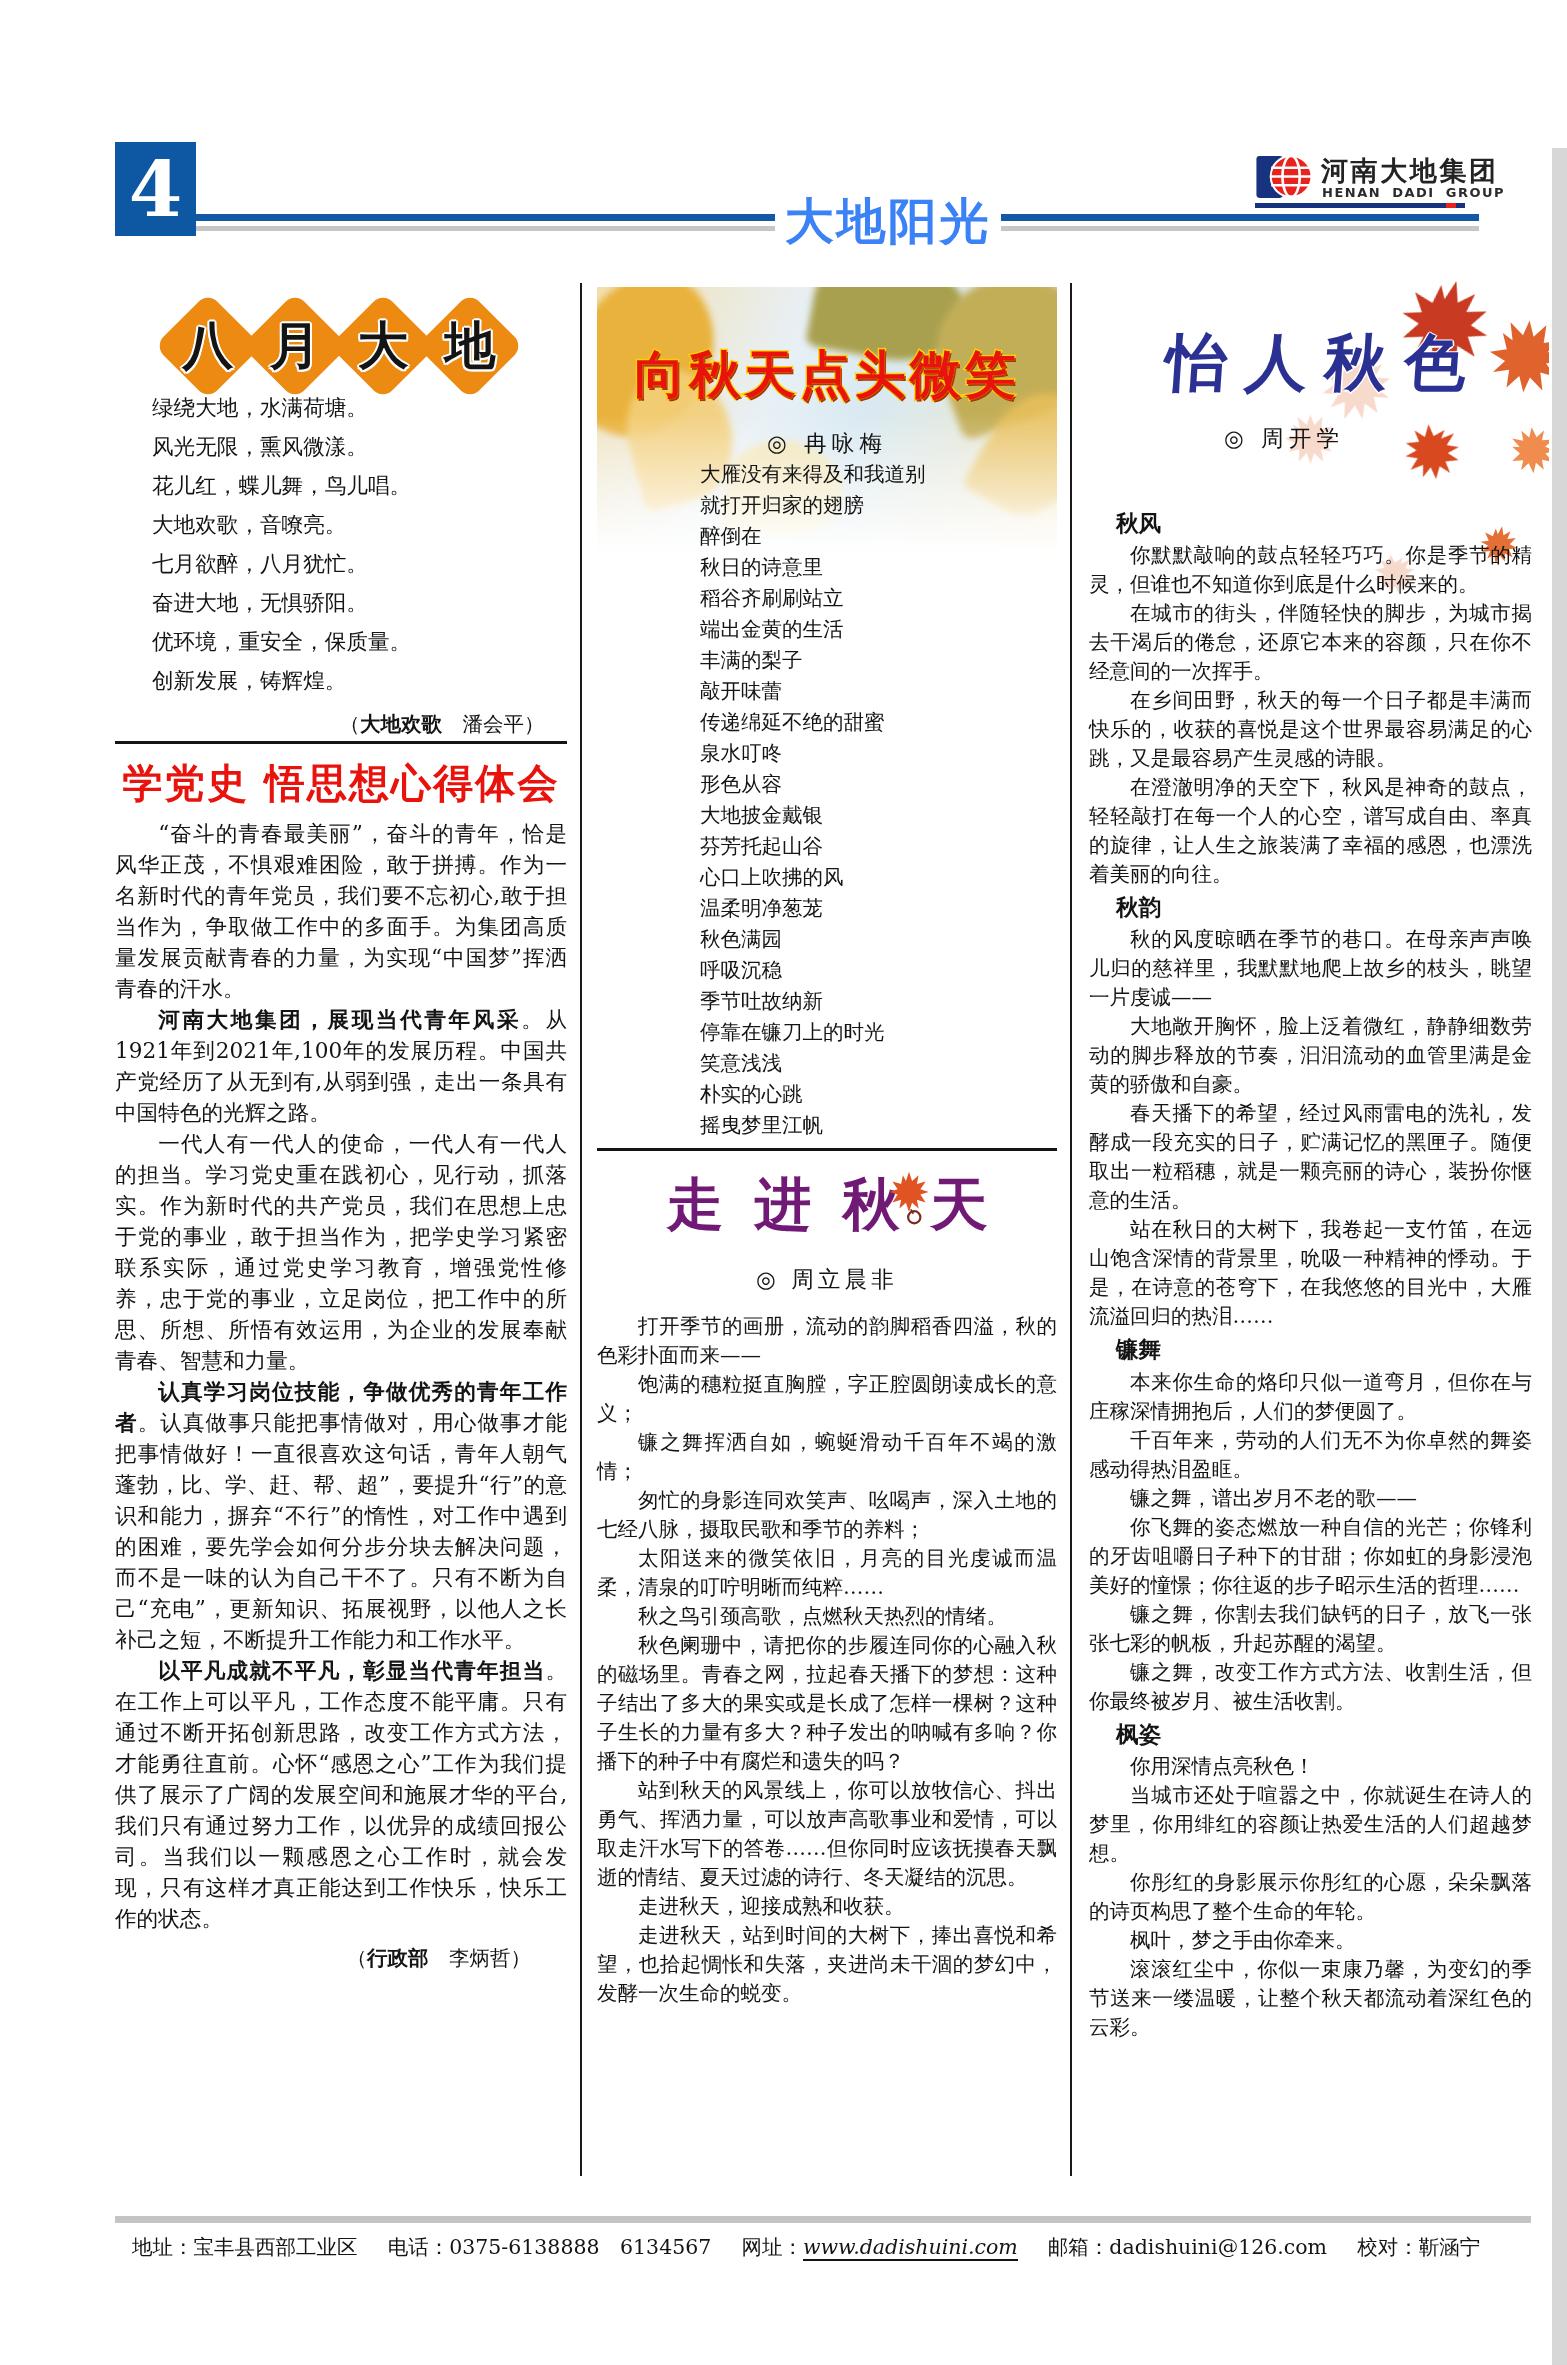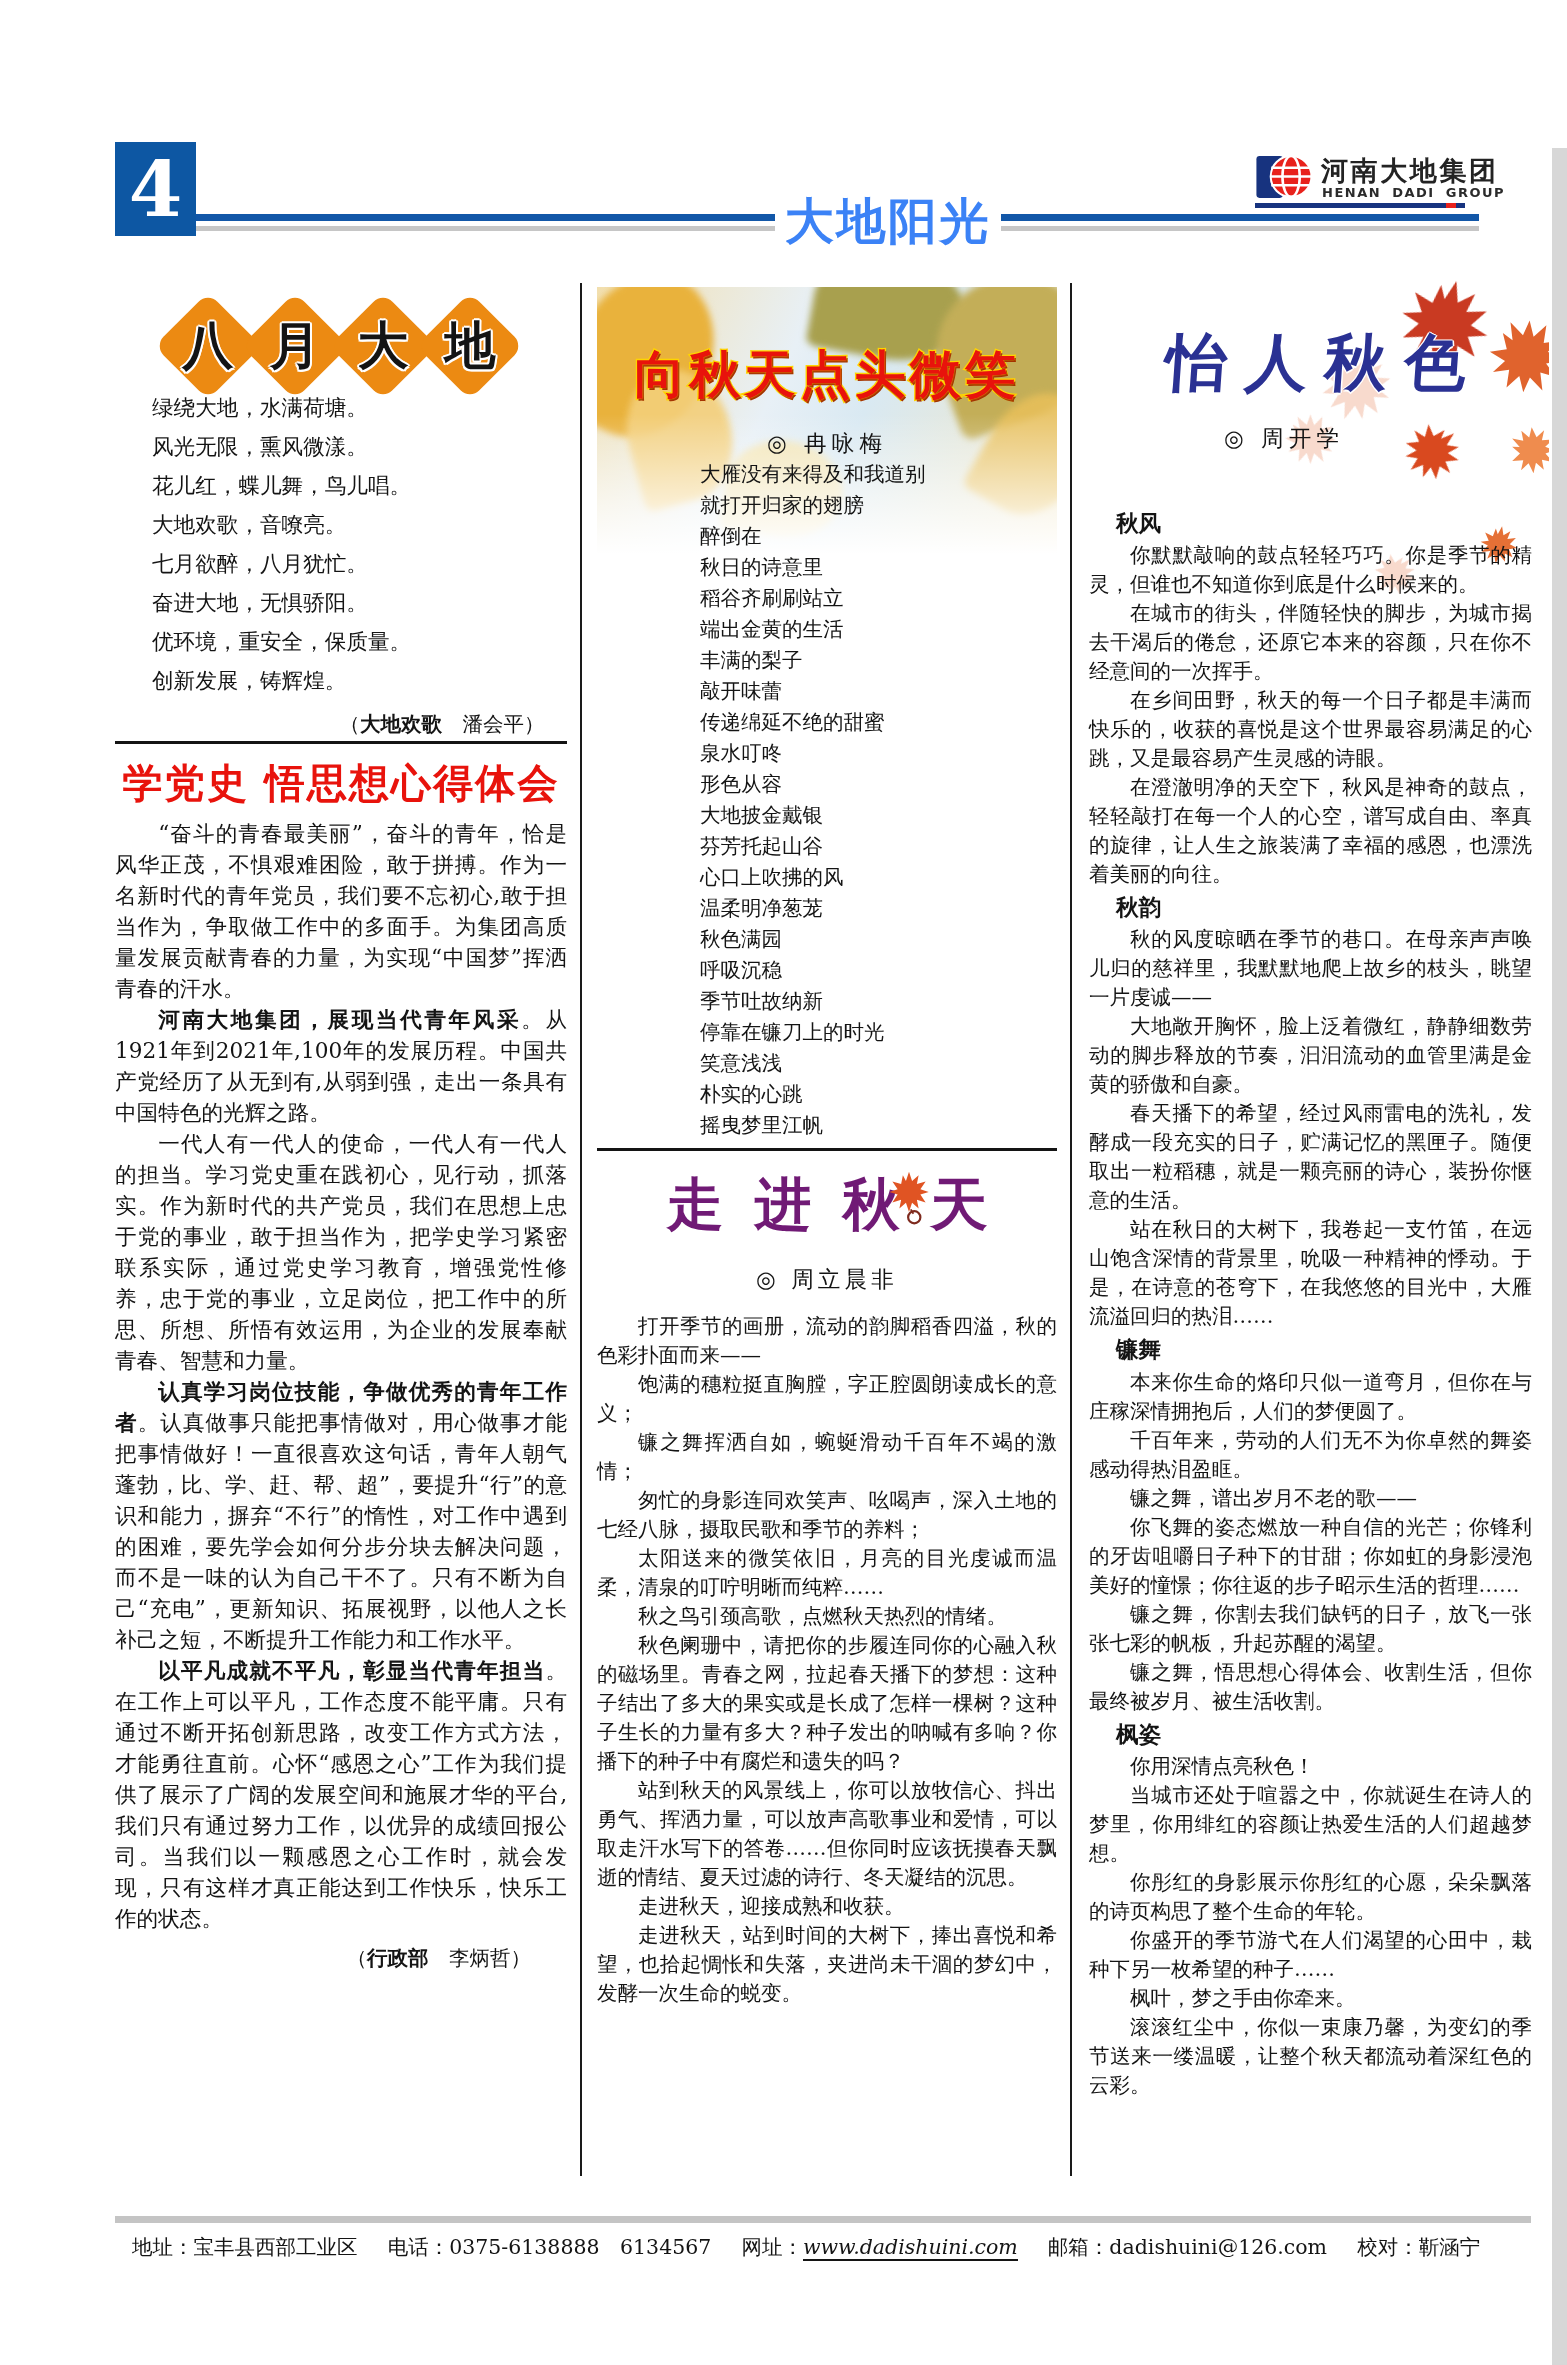--- a/index.html
+++ b/index.html
@@ -223,28 +223,27 @@
           <p class="para">春天播下的希望，经过风雨雷电的洗礼，发酵成一段充实的日子，贮满记忆的黑匣子。随便取出一粒稻穗，就是一颗亮丽的诗心，装扮你惬意的生活。</p>
           <p class="para">站在秋日的大树下，我卷起一支竹笛，在远山饱含深情的背景里，吮吸一种精神的悸动。于是，在诗意的苍穹下，在我悠悠的目光中，大雁流溢回归的热泪……</p>
         </div>
       <div class="sec-h">镰舞</div>
       <div>
           <p class="para">本来你生命的烙印只似一道弯月，但你在与庄稼深情拥抱后，人们的梦便圆了。</p>
           <p class="para">千百年来，劳动的人们无不为你卓然的舞姿感动得热泪盈眶。</p>
           <p class="para">镰之舞，谱出岁月不老的歌——</p>
           <p class="para">你飞舞的姿态燃放一种自信的光芒；你锋利的牙齿咀嚼日子种下的甘甜；你如虹的身影浸泡美好的憧憬；你往返的步子昭示生活的哲理……</p>
           <p class="para">镰之舞，你割去我们缺钙的日子，放飞一张张七彩的帆板，升起苏醒的渴望。</p>
-          <p class="para">镰之舞，悟思想心得体会、收割生活，但你最终被岁月、被生活收割。</p>
+          <p class="para">镰之舞，改变工作方式方法、收割生活，但你最终被岁月、被生活收割。</p>
         </div>
       <div class="sec-h">枫姿</div>
       <div>
           <p class="para">你用深情点亮秋色！</p>
           <p class="para">当城市还处于喧嚣之中，你就诞生在诗人的梦里，你用绯红的容颜让热爱生活的人们超越梦想。</p>
           <p class="para">你彤红的身影展示你彤红的心愿，朵朵飘落的诗页构思了整个生命的年轮。</p>
-          <p class="para">你盛开的季节游弋在人们渴望的心田中，栽种下另一枚希望的种子……</p>
           <p class="para">枫叶，梦之手由你牵来。</p>
           <p class="para">滚滚红尘中，你似一束康乃馨，为变幻的季节送来一缕温暖，让整个秋天都流动着深红色的云彩。</p>
         </div>
     </div>
   </div>
 
   <div class="footer-bar"></div>
   <div class="footer-text">
     <span class="seg"><span>地址：</span><span>宝丰县西部工业区</span></span>
     <span class="seg"><span>电话：</span><span>0375-6138888　6134567</span></span>

